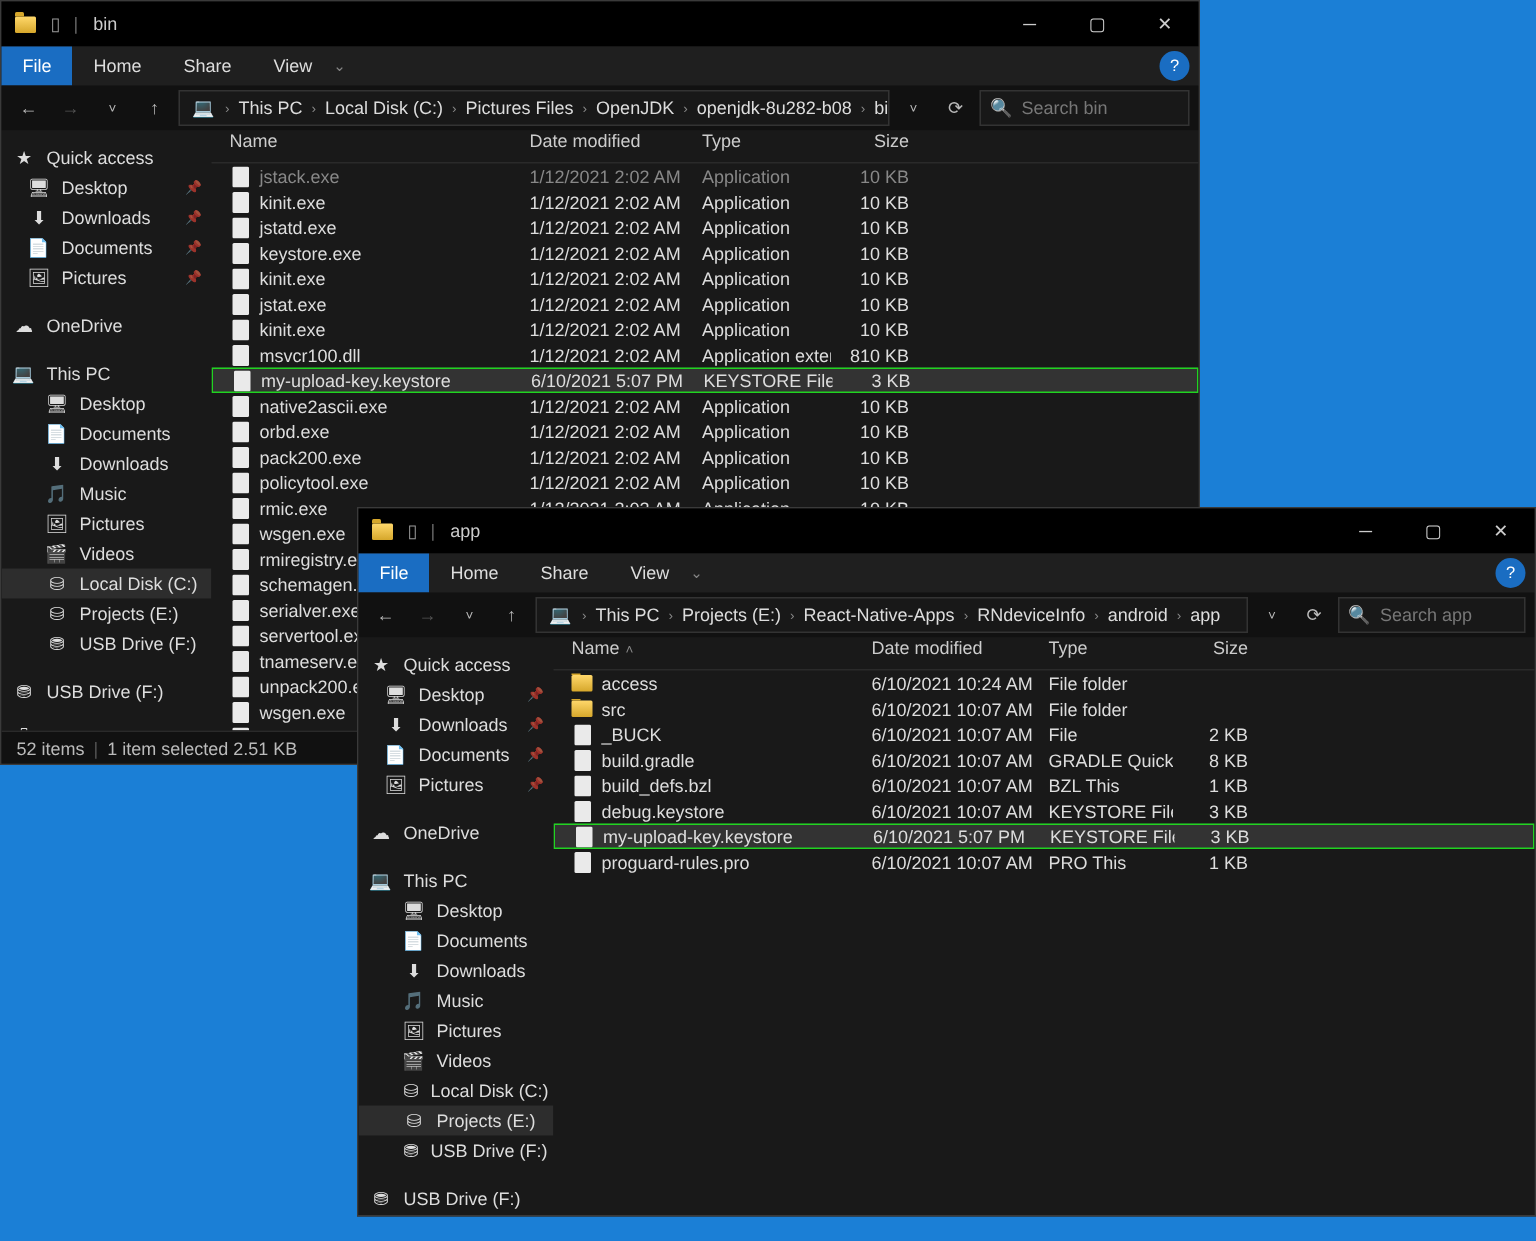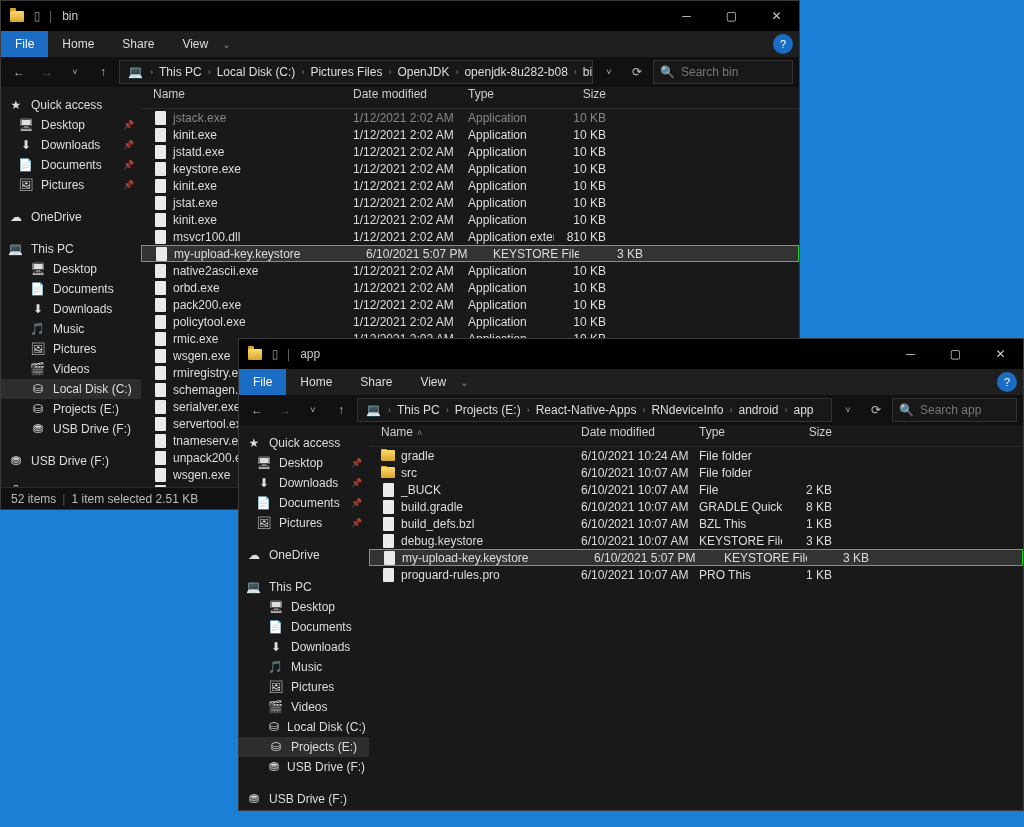--- a/index.html
+++ b/index.html
@@ -45,21 +45,21 @@
 .col-headers { height: 22px; display:flex; border-bottom:1px solid #2a2a2a; color:#ccc; padding-left: 4px;}
 .col { padding: 0 8px; border-right: 1px solid transparent; white-space:nowrap; overflow:hidden; }
 .col-name { flex: 0 0 200px; }
 .col-date { flex: 0 0 115px; }
 .col-type { flex: 0 0 95px; }
 .col-size { flex: 0 0 60px; text-align:right; }
 .sort-arrow { font-size:9px; margin-left:4px; color:#888;}
 .file-list { flex:1; overflow:hidden; }
 .file-row { height: 17px; display:flex; align-items:center; padding-left:4px; }
 .file-row .col-name { display:flex; align-items:flex-start; gap:6px; }
-.file-row.highlight { border: 1.5px solid #21d321; background: rgba(40,70,40,0.3); gap: 12px; }
+.file-row.highlight { border: 1.5px solid #21d321; background: rgba(40,70,40,0.3); }
 .file-row.selbg { background: #333; }
 .muted { color:#888; }
 .status-bar { height: 22px; background:#111; color:#bbb; display:flex; align-items:center; padding: 0 10px; gap: 6px; border-top:1px solid #2a2a2a;}
 .status-sep { color:#555; }
 
 .w1 { left: 0; top: 0; width: 800px; height: 510px; }
 .w2 { left: 238px; top: 338px; width: 786px; height: 473px; }
 .w2 .nav-pane { width: 130px; }
 .w2 .search-box { width: 125px; }
 .w2 .col-name { flex: 0 0 200px; }
@@ -518,21 +518,21 @@
         <div class="col col-date">Date modified</div>
         <div class="col col-type">Type</div>
         <div class="col col-size">Size</div>
       </div>
       <div class="file-list" id="fl2">
           <div class="file-row">
             <div class="col col-name">
               <span class="nav-ico">
                 <span class="folder-glyph"></span>
               </span>
-              <span>gradle</span>
+              <span>access</span>
             </div>
             <div class="col col-date">6/10/2021 10:24 AM</div>
             <div class="col col-type">File folder</div>
             <div class="col col-size"></div>
           </div>
           <div class="file-row">
             <div class="col col-name">
               <span class="nav-ico">
                 <span class="folder-glyph"></span>
               </span>

